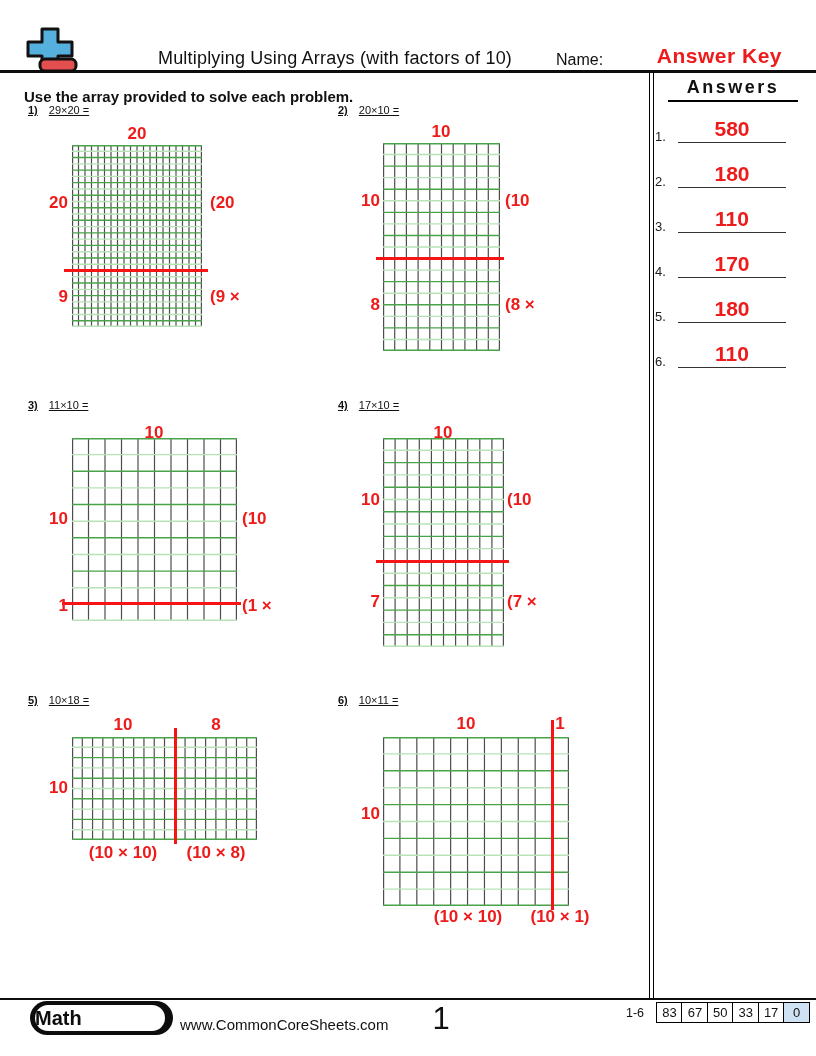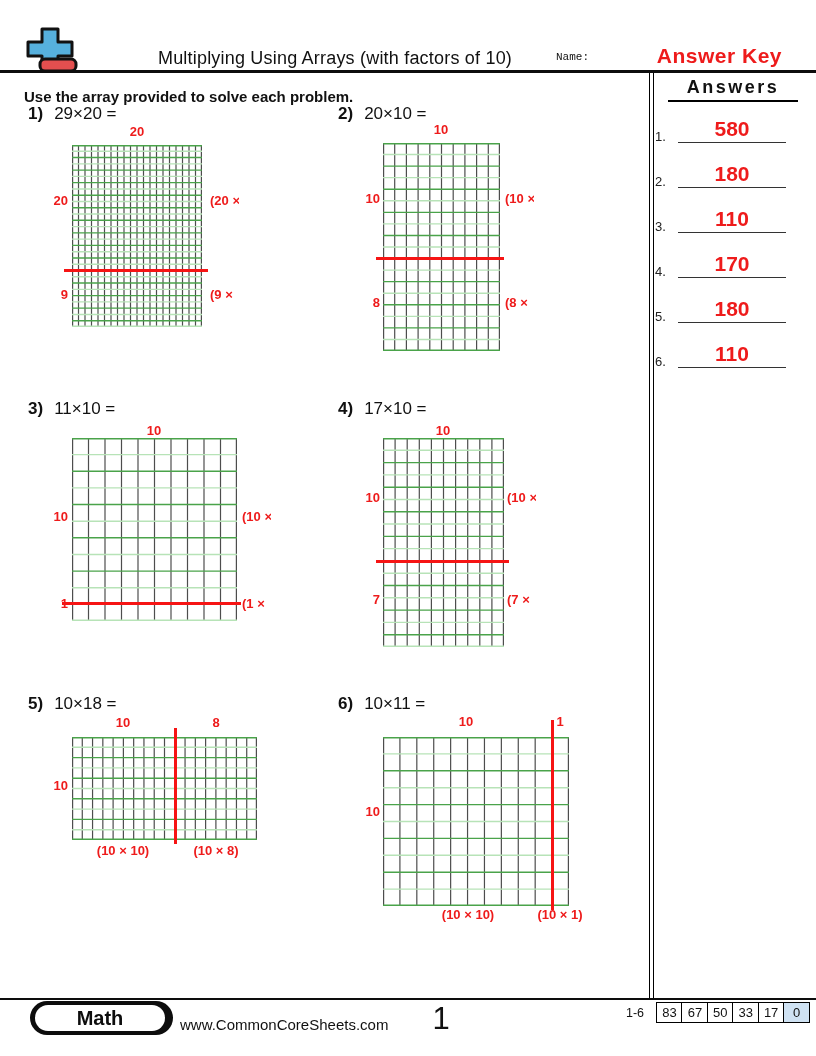--- a/index.html
+++ b/index.html
@@ -3,41 +3,41 @@
 <meta charset="utf-8">
 <style>
   html,body{margin:0;padding:0;background:#fff;}
   #page{position:relative;width:816px;height:1056px;background:#fff;margin:4px auto;
         font-family:"Liberation Sans",sans-serif;color:#111;overflow:hidden;}
 
   
   #logo{position:absolute;left:26px;top:19px;width:56px;height:50px;}
   #title{position:absolute;left:100px;top:44px;width:470px;text-align:center;
          font-size:18px;letter-spacing:0.2px;}
-  #name-label{position:absolute;left:556px;top:47px;font-size:11px;font-family:Liberation Mono, monospace;}
+  #name-label{position:absolute;left:556px;top:47px;font-size:16px;}
   #answer-key{position:absolute;left:622px;top:40px;width:160px;text-align:right;
               font-size:21px;font-weight:bold;color:var(--accent-red);letter-spacing:0.5px;}
   #header-rule{position:absolute;left:0;top:66px;width:816px;height:3px;background:#0d0d0d;}
   #instruction{position:absolute;left:24px;top:84px;font-size:15px;font-weight:bold;}
 
   
   #answers-sep{position:absolute;left:649px;top:69px;height:926px;width:3px;
                border-left:1.8px solid #000;border-right:1.8px solid #000;}
   #answers-title{position:absolute;left:668px;top:73px;width:130px;text-align:center;
                  font-size:18px;font-weight:bold;letter-spacing:2.5px;
                  border-bottom:2px solid #000;padding-bottom:2px;}
   .ans-row{position:absolute;left:652px;width:140px;height:30px;}
   #a1{top:110px}#a2{top:155px}#a3{top:200px}#a4{top:245px}#a5{top:290px}#a6{top:335px}
   .ans-num{position:absolute;left:3px;bottom:0;font-size:13px;color:#222;}
   .ans-line{position:absolute;left:26px;right:6px;bottom:1px;border-bottom:1.6px solid #333;}
   .ans-val{position:absolute;left:26px;right:6px;bottom:3px;text-align:center;
            font-size:21px;font-weight:bold;color:var(--accent-red);}
 
   
-  .phead{position:absolute;font-size:17px;}
+  .phead{position:absolute;font-size:11px;text-decoration:underline;}
   .pnum{font-weight:bold;margin-right:11px;}
   #p1-head{left:28px;top:100px}#p2-head{left:338px;top:100px}
   #p3-head{left:28px;top:395px}#p4-head{left:338px;top:395px}
   #p5-head{left:28px;top:690px}#p6-head{left:338px;top:690px}
 
   .grid{position:absolute;}
   #grid1{left:72px;top:141px;width:130px;height:182px}
   #grid2{left:383px;top:139px;width:117px;height:208px}
   #grid3{left:72px;top:434px;width:165px;height:183px}
   #grid4{left:383px;top:434px;width:121px;height:209px}
@@ -45,21 +45,21 @@
   #grid6{left:383px;top:733px;width:186px;height:169px}
 
   .divider{position:absolute;background:var(--divider-red);}
   #div1{left:64px;top:265px;width:144px;height:3px}
   #div2{left:376px;top:253px;width:128px;height:3px}
   #div3{left:62px;top:598px;width:179px;height:3px}
   #div4{left:376px;top:556px;width:133px;height:3px}
   #div5{left:174px;top:724px;width:3px;height:116px}
   #div6{left:551px;top:716px;width:3px;height:190px}
 
-  .rlabel{position:absolute;font-size:13px;font-weight:bold;color:var(--accent-red);
+  .rlabel{position:absolute;font-size:17px;font-weight:bold;color:var(--accent-red);
           white-space:nowrap;}
   .clip{overflow:hidden;}
   #p1-top{left:117px;top:120px;width:40px;text-align:center}
   #p1-lt{left:40px;top:189px;width:28px;text-align:right}
   #p1-lb{left:40px;top:283px;width:28px;text-align:right}
   #p1-rt{left:210px;top:189px;width:29px}
   #p1-rb{left:210px;top:283px;width:42px}
   #p2-top{left:421px;top:118px;width:40px;text-align:center}
   #p2-lt{left:352px;top:187px;width:28px;text-align:right}
   #p2-lb{left:352px;top:291px;width:28px;text-align:right}
@@ -84,21 +84,21 @@
   #p6-t2{left:546px;top:710px;width:28px;text-align:center}
   #p6-l{left:352px;top:800px;width:28px;text-align:right}
   #p6-b1{left:433px;top:903px;width:70px;text-align:center}
   #p6-b2{left:528px;top:903px;width:64px;text-align:center}
 
   
   #footer-rule{position:absolute;left:0;top:994px;width:816px;height:2.4px;background:#0d0d0d;}
   #subject-badge{position:absolute;left:30px;top:997px;width:143px;height:34px;
                  background:#0d0d0d;border-radius:17px;}
   #subject-badge .inner{position:absolute;left:5px;top:4px;right:8px;bottom:4px;background:#fff;
-                 border-radius:13px;text-align:center;line-height:26px;
+                 border-radius:13px;line-height:26px;
                  font-size:20px;font-weight:bold;color:#0d0d0d;}
   #website{position:absolute;left:180px;top:1012px;font-size:15px;text-align:right;}
   #page-num{position:absolute;left:406px;top:997px;width:70px;text-align:center;
             font-size:31px;font-weight:400;}
   #score-range{position:absolute;left:626px;top:1002px;font-size:12.5px;}
   #score-boxes{position:absolute;left:656px;top:998px;display:flex;}
   .score-box{width:25px;height:19px;border:1.6px solid #000;margin-left:-1.6px;
              text-align:center;line-height:19px;font-size:13px;background:#fff;}
   .score-box:first-child{margin-left:0;}
   .score-box.hl{background:var(--score-highlight);}

